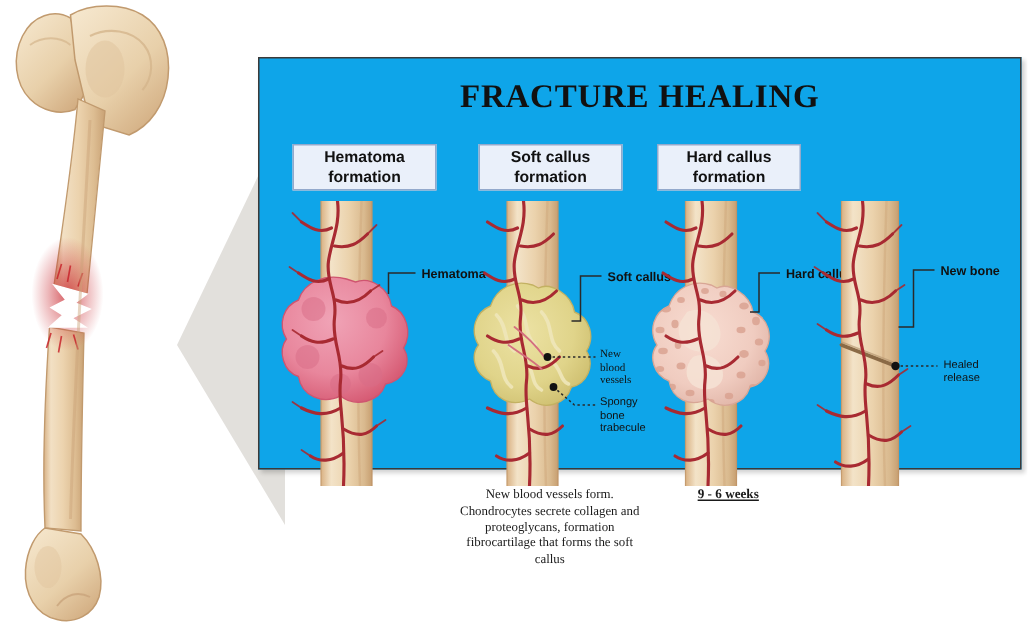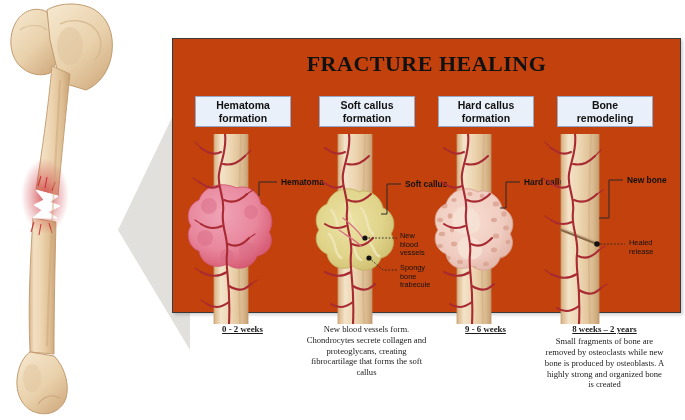--- a/index.html
+++ b/index.html
@@ -9,21 +9,21 @@
 
   
   #femur-area{position:absolute;left:0;top:0;width:175px;height:420px;}
   #femur-svg{position:absolute;left:0;top:0;}
 
   
   #wedge{position:absolute;left:60px;top:80px;width:130px;height:270px;}
 
   
   #panel{position:absolute;left:172px;top:38px;width:509px;height:275px;
-         background:#c2410c;border:1.5px solid #3a3a3a;box-sizing:border-box;
+         background:#0ea5e9;border:1.5px solid #3a3a3a;box-sizing:border-box;
          box-shadow:2px 2px 3px rgba(0,0,0,.18);}
 
   #title{position:absolute;left:0;top:12px;width:100%;text-align:center;
          font-family:"Liberation Serif",serif;font-weight:bold;
          font-size:22px;letter-spacing:.5px;color:#111;}
 
   
   .hdr{position:absolute;top:57px;width:96px;height:31px;
        background:#eaf0fa;border:1px solid #93a9cc;box-sizing:border-box;
        display:flex;align-items:center;justify-content:center;
@@ -121,24 +121,20 @@
     <span>formation</span></span>
   </div>
   <div class="hdr c1">
     <span><span>Soft callus</span><br>
     <span>formation</span></span>
   </div>
   <div class="hdr c2">
     <span><span>Hard callus</span><br>
     <span>formation</span></span>
   </div>
-  <div class="hdr c3">
-    <span><span>Bone</span><br>
-    <span>remodeling</span></span>
-  </div>
 
   <div class="col c0">
     <svg width="124" height="190" viewBox="0 0 124 190">
       <defs>
         <linearGradient id="sh1" x1="0" y1="0" x2="1" y2="0">
           <stop offset="0%" stop-color="#d9b183"></stop>
           <stop offset="20%" stop-color="#f3e3c8"></stop>
           <stop offset="55%" stop-color="#ebd2ac"></stop>
           <stop offset="85%" stop-color="#d9b98e"></stop>
           <stop offset="100%" stop-color="#c79f71"></stop>
@@ -240,21 +236,21 @@
         <path d="M34,96 C42,102 50,106 56,112"></path>
       </g>
 
       <path d="M76,80 L82,80 L82,50 L96,50" stroke="#2a2a2a" stroke-width="1" fill="none"></path>
       <path d="M60,104 L92,104" stroke="#2a2a2a" stroke-width="1" stroke-dasharray="1.6 1.8" fill="none"></path>
       <circle cx="60" cy="104" r="2.6" fill="#111"></circle>
       <path d="M64,124 L78,136 L92,136" stroke="#2a2a2a" stroke-width="1" stroke-dasharray="1.6 1.8" fill="none"></path>
       <circle cx="64" cy="124" r="2.6" fill="#111"></circle>
     </svg>
     <div class="lbl" style="left:100px;top:45px;">Soft callus</div>
-    <div class="lbl sm" style="left:95px;top:98px;width:30px;">New blood vessels</div>
+    <div class="lbl sm" style="left:95px;top:98px;width:30px;font-family:Liberation Serif, serif;">New blood vessels</div>
     <div class="lbl sm" style="left:95px;top:130px;width:30px;">Spongy bone trabecule</div>
   </div>
 
   <div class="col c2">
     <svg width="124" height="190" viewBox="0 0 124 190">
       <defs>
         <radialGradient id="hcG" cx="0.42" cy="0.4" r="0.72">
           <stop offset="0%" stop-color="#f8ddd2"></stop>
           <stop offset="62%" stop-color="#f0ccc0"></stop>
           <stop offset="100%" stop-color="#ddb0a2"></stop>
@@ -361,26 +357,21 @@
 
       <path d="M68,84 L78,84 L78,46 L92,46" stroke="#2a2a2a" stroke-width="1" fill="none"></path>
       <path d="M66,110 L94,110" stroke="#2a2a2a" stroke-width="1" stroke-dasharray="1.6 1.8" fill="none"></path>
       <circle cx="66" cy="110" r="2.8" fill="#111"></circle>
     </svg>
     <div class="lbl" style="left:96px;top:41px;">New bone</div>
     <div class="lbl sm" style="left:98px;top:105px;width:34px;">Healed release</div>
   </div>
 
   <div class="cap c0">
-    <span class="wk">0 - 2 weeks</span>
   </div>
   <div class="cap c1">
-    <span>New blood vessels form. Chondrocytes secrete collagen and proteoglycans, creating fibrocartilage that forms the soft callus</span>
+    <span>New blood vessels form. Chondrocytes secrete collagen and proteoglycans, formation fibrocartilage that forms the soft callus</span>
   </div>
   <div class="cap c2">
     <span class="wk">9 - 6 weeks</span>
   </div>
-  <div class="cap c3">
-    <span class="wk">8 weeks – 2 years</span>
-    <span>Small fragments of bone are removed by osteoclasts while new bone is produced by osteoblasts. A highly strong and organized bone is created</span>
-  </div>
 
 </div>
 
 </body></html>

